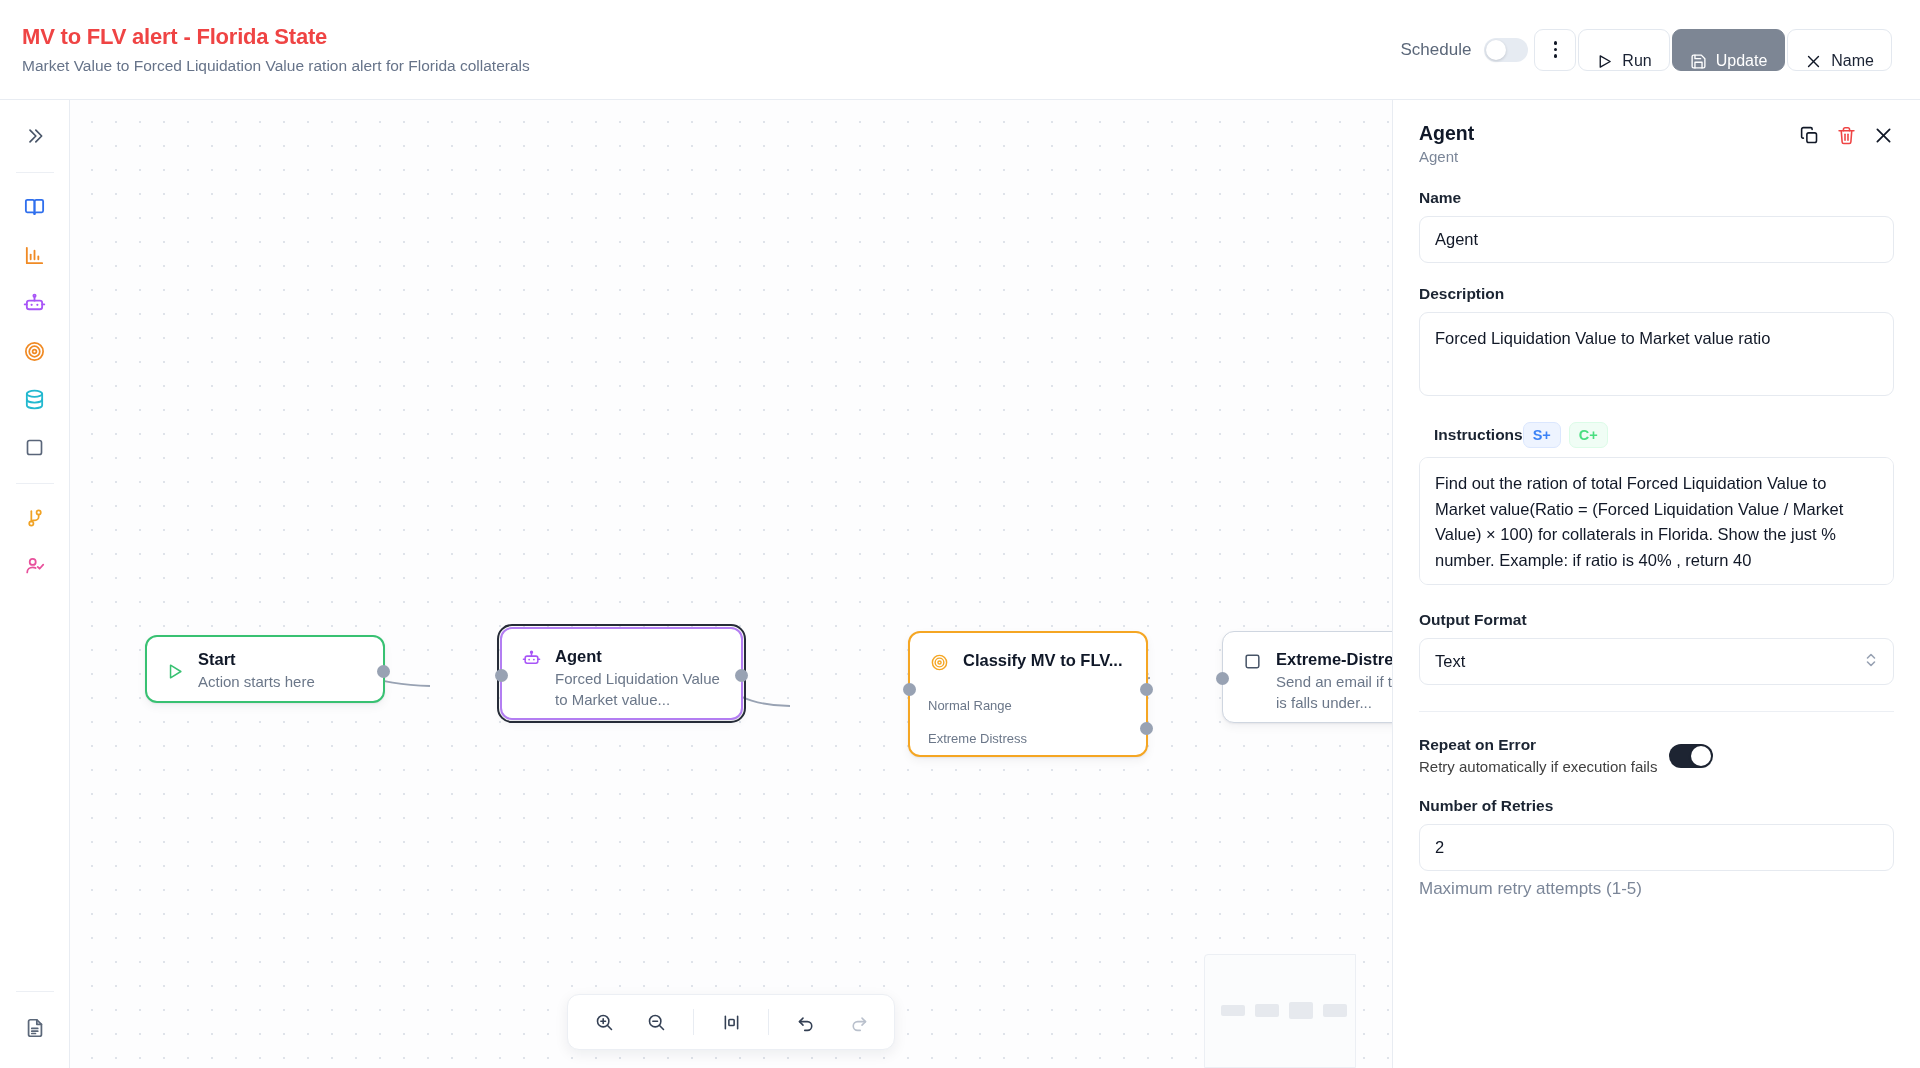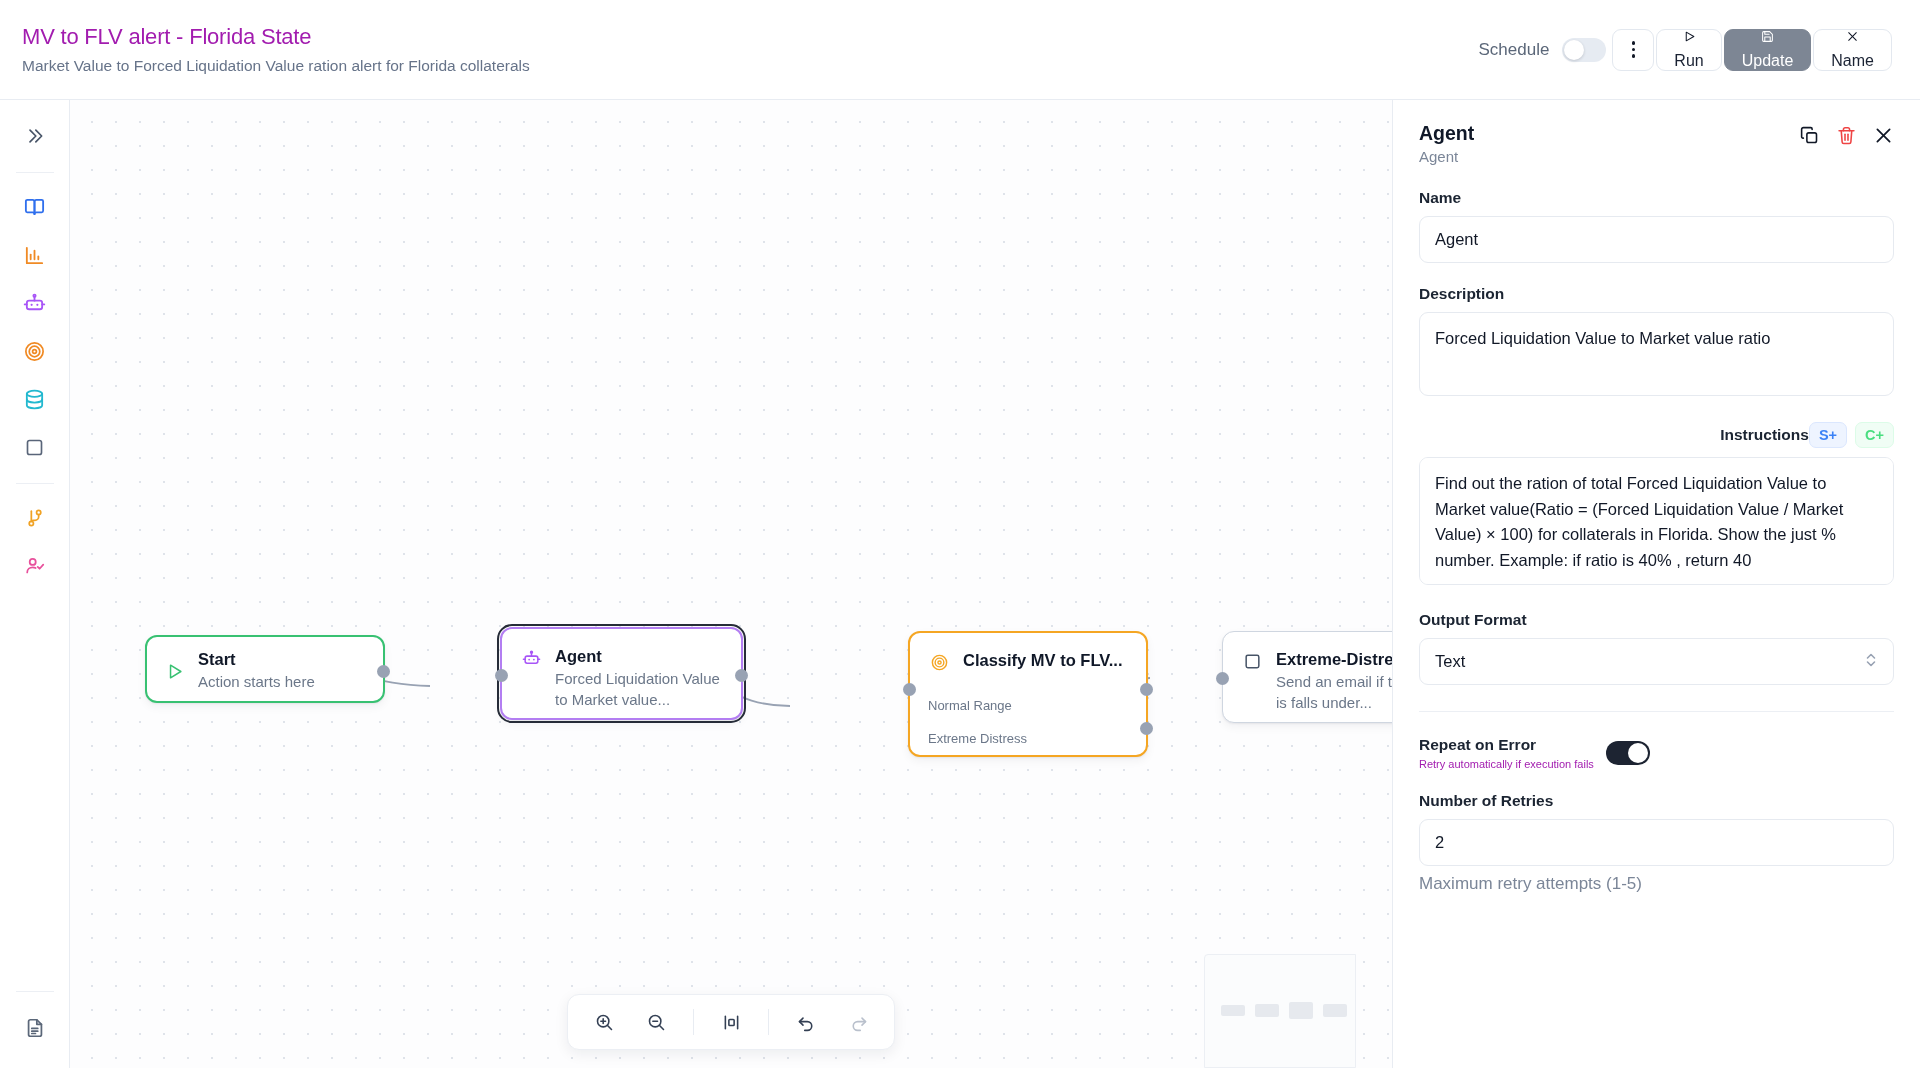--- a/index.html
+++ b/index.html
@@ -15,21 +15,21 @@
   
   .header {
     height: 100px; flex: 0 0 100px;
     border-bottom: 1px solid #e8ecf2;
     display: flex; align-items: center; justify-content: space-between;
     padding: 0 28px 0 22px;
     background: #fff;
     position: relative; z-index: 40;
   }
   .header-left { display: flex; flex-direction: column; gap: 7px; }
-  .page-title { font-size: 22px; font-weight: 400; letter-spacing: -0.2px; color: #a21caf; }
+  .page-title { font-size: 22px; font-weight: 700; letter-spacing: -0.2px; color: #ef4444; }
   .page-subtitle { font-size: 15.5px; color: #667389; font-weight: 400; }
   .header-right { display: flex; align-items: center; gap: 2px; }
 
   .schedule-wrap { display: flex; align-items: center; gap: 13px; margin-right: 4px; }
   .schedule-label { font-size: 17px; color: #5b6779; }
   .toggle {
     width: 44px; height: 24px; border-radius: 12px; background: #e6ebf2;
     position: relative; cursor: pointer; flex: 0 0 auto;
   }
   .toggle .knob {
@@ -39,22 +39,22 @@
   .toggle.on { background: #1d2432; }
   .toggle.on .knob { left: 22px; }
 
   .icon-btn {
     width: 42px; height: 42px; border: 1px solid #e3e8ef; border-radius: 9px;
     background: #fff; display: flex; align-items: center; justify-content: center;
     cursor: pointer;
   }
   .btn {
     height: 42px; border: 1px solid #e3e8ef; border-radius: 9px; background: #fff;
-    display: flex; align-items: center; gap: 9px; padding: 0 17px;
-    font-size: 16px; color: #1a2233; cursor: pointer; white-space: nowrap; flex-direction: column;
+    display: flex; align-items: flex-end; gap: 9px; padding: 0 17px;
+    font-size: 16px; color: #1a2233; cursor: pointer; white-space: nowrap;
   }
   .btn.primary { background: #7d8694; border-color: #7d8694; color: #fff; }
   .dots { display: flex; flex-direction: column; gap: 3px; align-items: center; }
   .dots i { width: 3.5px; height: 3.5px; border-radius: 50%; background: #111827; display: block; }
 
   
   .body { flex: 1; display: flex; min-height: 0; position: relative; }
 
   
   .rail {
@@ -126,40 +126,40 @@
   }
   .panel-head { padding: 22px 26px 18px; display: flex; align-items: flex-start; justify-content: space-between; }
   .panel-title { font-size: 19.5px; font-weight: 700; color: #101828; }
   .panel-sub { font-size: 15px; color: #7b8698; margin-top: 3px; }
   .panel-actions { display: flex; align-items: center; gap: 16px; padding-top: 3px; }
   .pa { cursor: pointer; display: flex; }
 
   .panel-body { padding: 6px 26px 26px; overflow-y: auto; }
   .field { margin-bottom: 22px; }
   .field-label { font-size: 15.5px; font-weight: 700; color: #1b2432; margin-bottom: 9px; display: block; }
-  .field-label-row { display: flex; align-items: center; justify-content: flex-end; margin-bottom: 9px; margin-left: 15px; }
+  .field-label-row { display: flex; align-items: center; justify-content: flex-start; margin-bottom: 9px; margin-left: 15px; }
   .badges { display: flex; gap: 8px; }
   .badge { height: 26px; min-width: 38px; padding: 0 9px; border-radius: 7px; font-size: 14.5px;
     font-weight: 600; display: flex; align-items: center; justify-content: center; cursor: pointer; }
   .badge.blue { background: #eef4ff; color: #3b82f6; border: 1px solid #dbe7fe; }
   .badge.green { background: #f0fdf5; color: #4ade80; border: 1px solid #dcfce8; }
 
   .input {
     width: 100%; border: 1px solid #e6eaf0; border-radius: 9px; background: #fff;
     padding: 13px 15px; font-size: 16.5px; color: #111827; font-family: "Liberation Sans", sans-serif;
     outline: none;
   }
   textarea.input { resize: none; line-height: 1.55; }
   .select-wrap { position: relative; }
   .select-wrap .chev { position: absolute; right: 16px; top: 50%; transform: translateY(-50%); pointer-events: none; }
 
   .hr { height: 1px; background: #eceff4; margin: 26px 0 24px; }
   .row-between { display: flex; align-items: center; justify-content: flex-start; gap: 12px; }
   .hint { font-size: 17px; color: #7b8698; margin-top: 8px; }
-  .sub-desc { font-size: 11px; color: #a21caf; margin-top: 4px; }
+  .sub-desc { font-size: 15px; color: #404040; margin-top: 4px; }
 </style>
 </head>
 <body>
 
 <div class="app">
 
   <div class="header">
     <div class="header-left">
       <div class="page-title">MV to FLV alert - Florida State</div>
       <div class="page-subtitle">Market Value to Forced Liquidation Value ration alert for Florida collaterals</div>

